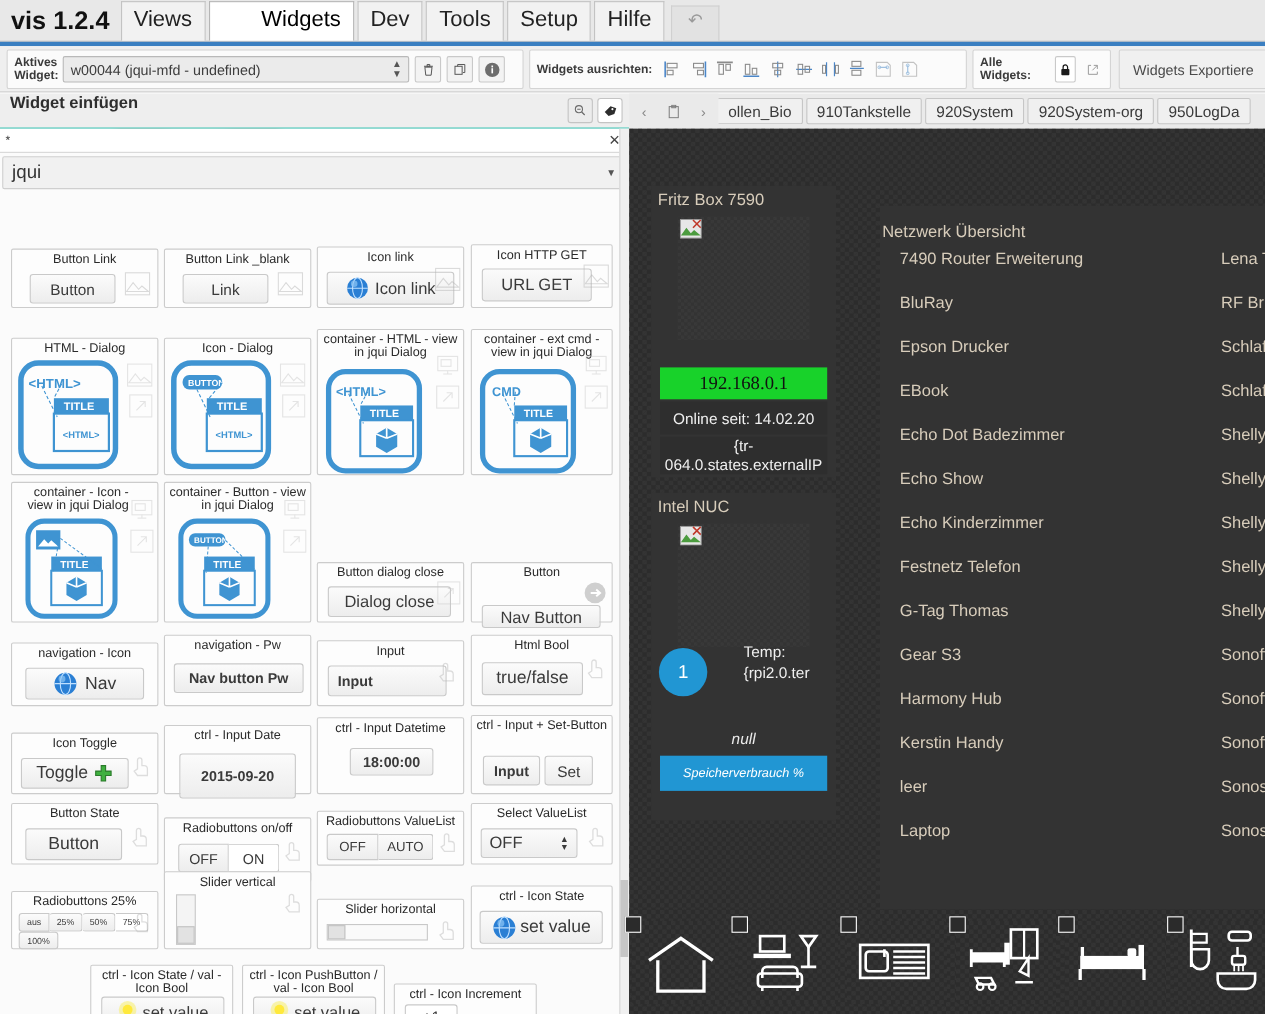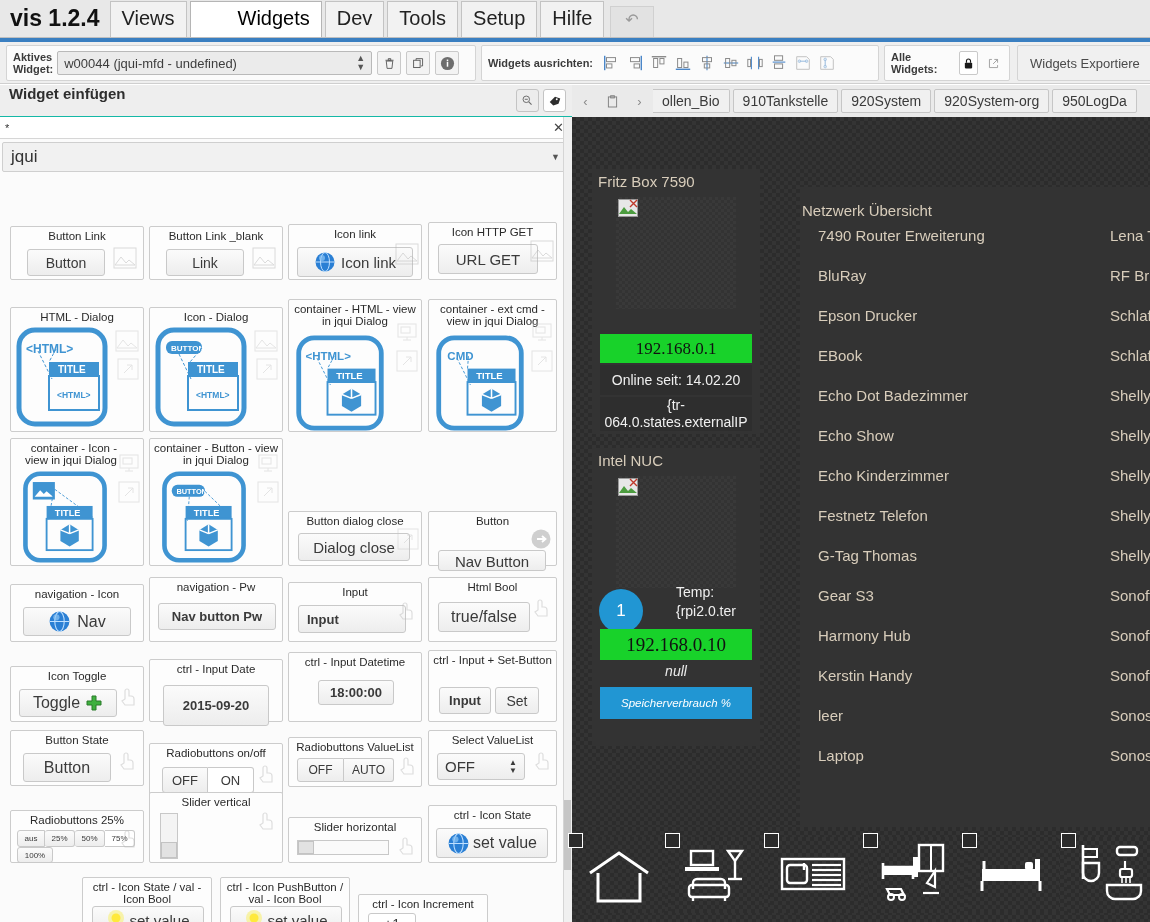--- a/index.html
+++ b/index.html
@@ -896,21 +896,20 @@
             <rect x="0.5" y="0.5" width="19" height="17" fill="#e7e7e7" stroke="#9a9a9a"></rect>
             <path d="M1 15l5-7 4 5 3-3 6 5z" fill="#4c9c3f"></path>
             <path d="M12 1l7 7M19 1l-7 7" stroke="#c0392b" stroke-width="1.4"></path>
           </svg>
       </div>
       <div style="position:absolute;left:84px;top:135px;width:80px;font-size:14px;color:#efefef;line-height:19px;overflow:hidden;">
         <div>Temp:</div>
         <div>{rpi2.0.ter</div>
       </div>
       <div class="blue-circle" style="left:7px; top:141px; width:44px; height:44px;">1</div>
-      <div class="green-bar" style="left:8px; top:181px; width:152px; height:31px; line-height:31px; font-size:19px;">192.168.0.10</div>
       <div style="position:absolute;left:8px;top:215px;width:152px;text-align:center;font-size:14px;font-style:italic;color:#ebebeb;">null</div>
       <div class="blue-btn" style="left:8px; top:239px; width:152px; height:32px;">Speicherverbrauch %</div>
     </div>
 
     <div class="listcol" style="left:228px; top:70px; width:350px; height:640px; background:#333333;">
       <div class="list-head" style="position:absolute;left:2px;top:15px;">Netzwerk Übersicht</div>
 
       <div class="list-item" style="position:absolute;left:18px;top:40px;">7490 Router Erweiterung</div>
       <div class="list-item" style="position:absolute;left:18px;top:80px;">BluRay</div>
       <div class="list-item" style="position:absolute;left:18px;top:120px;">Epson Drucker</div>

